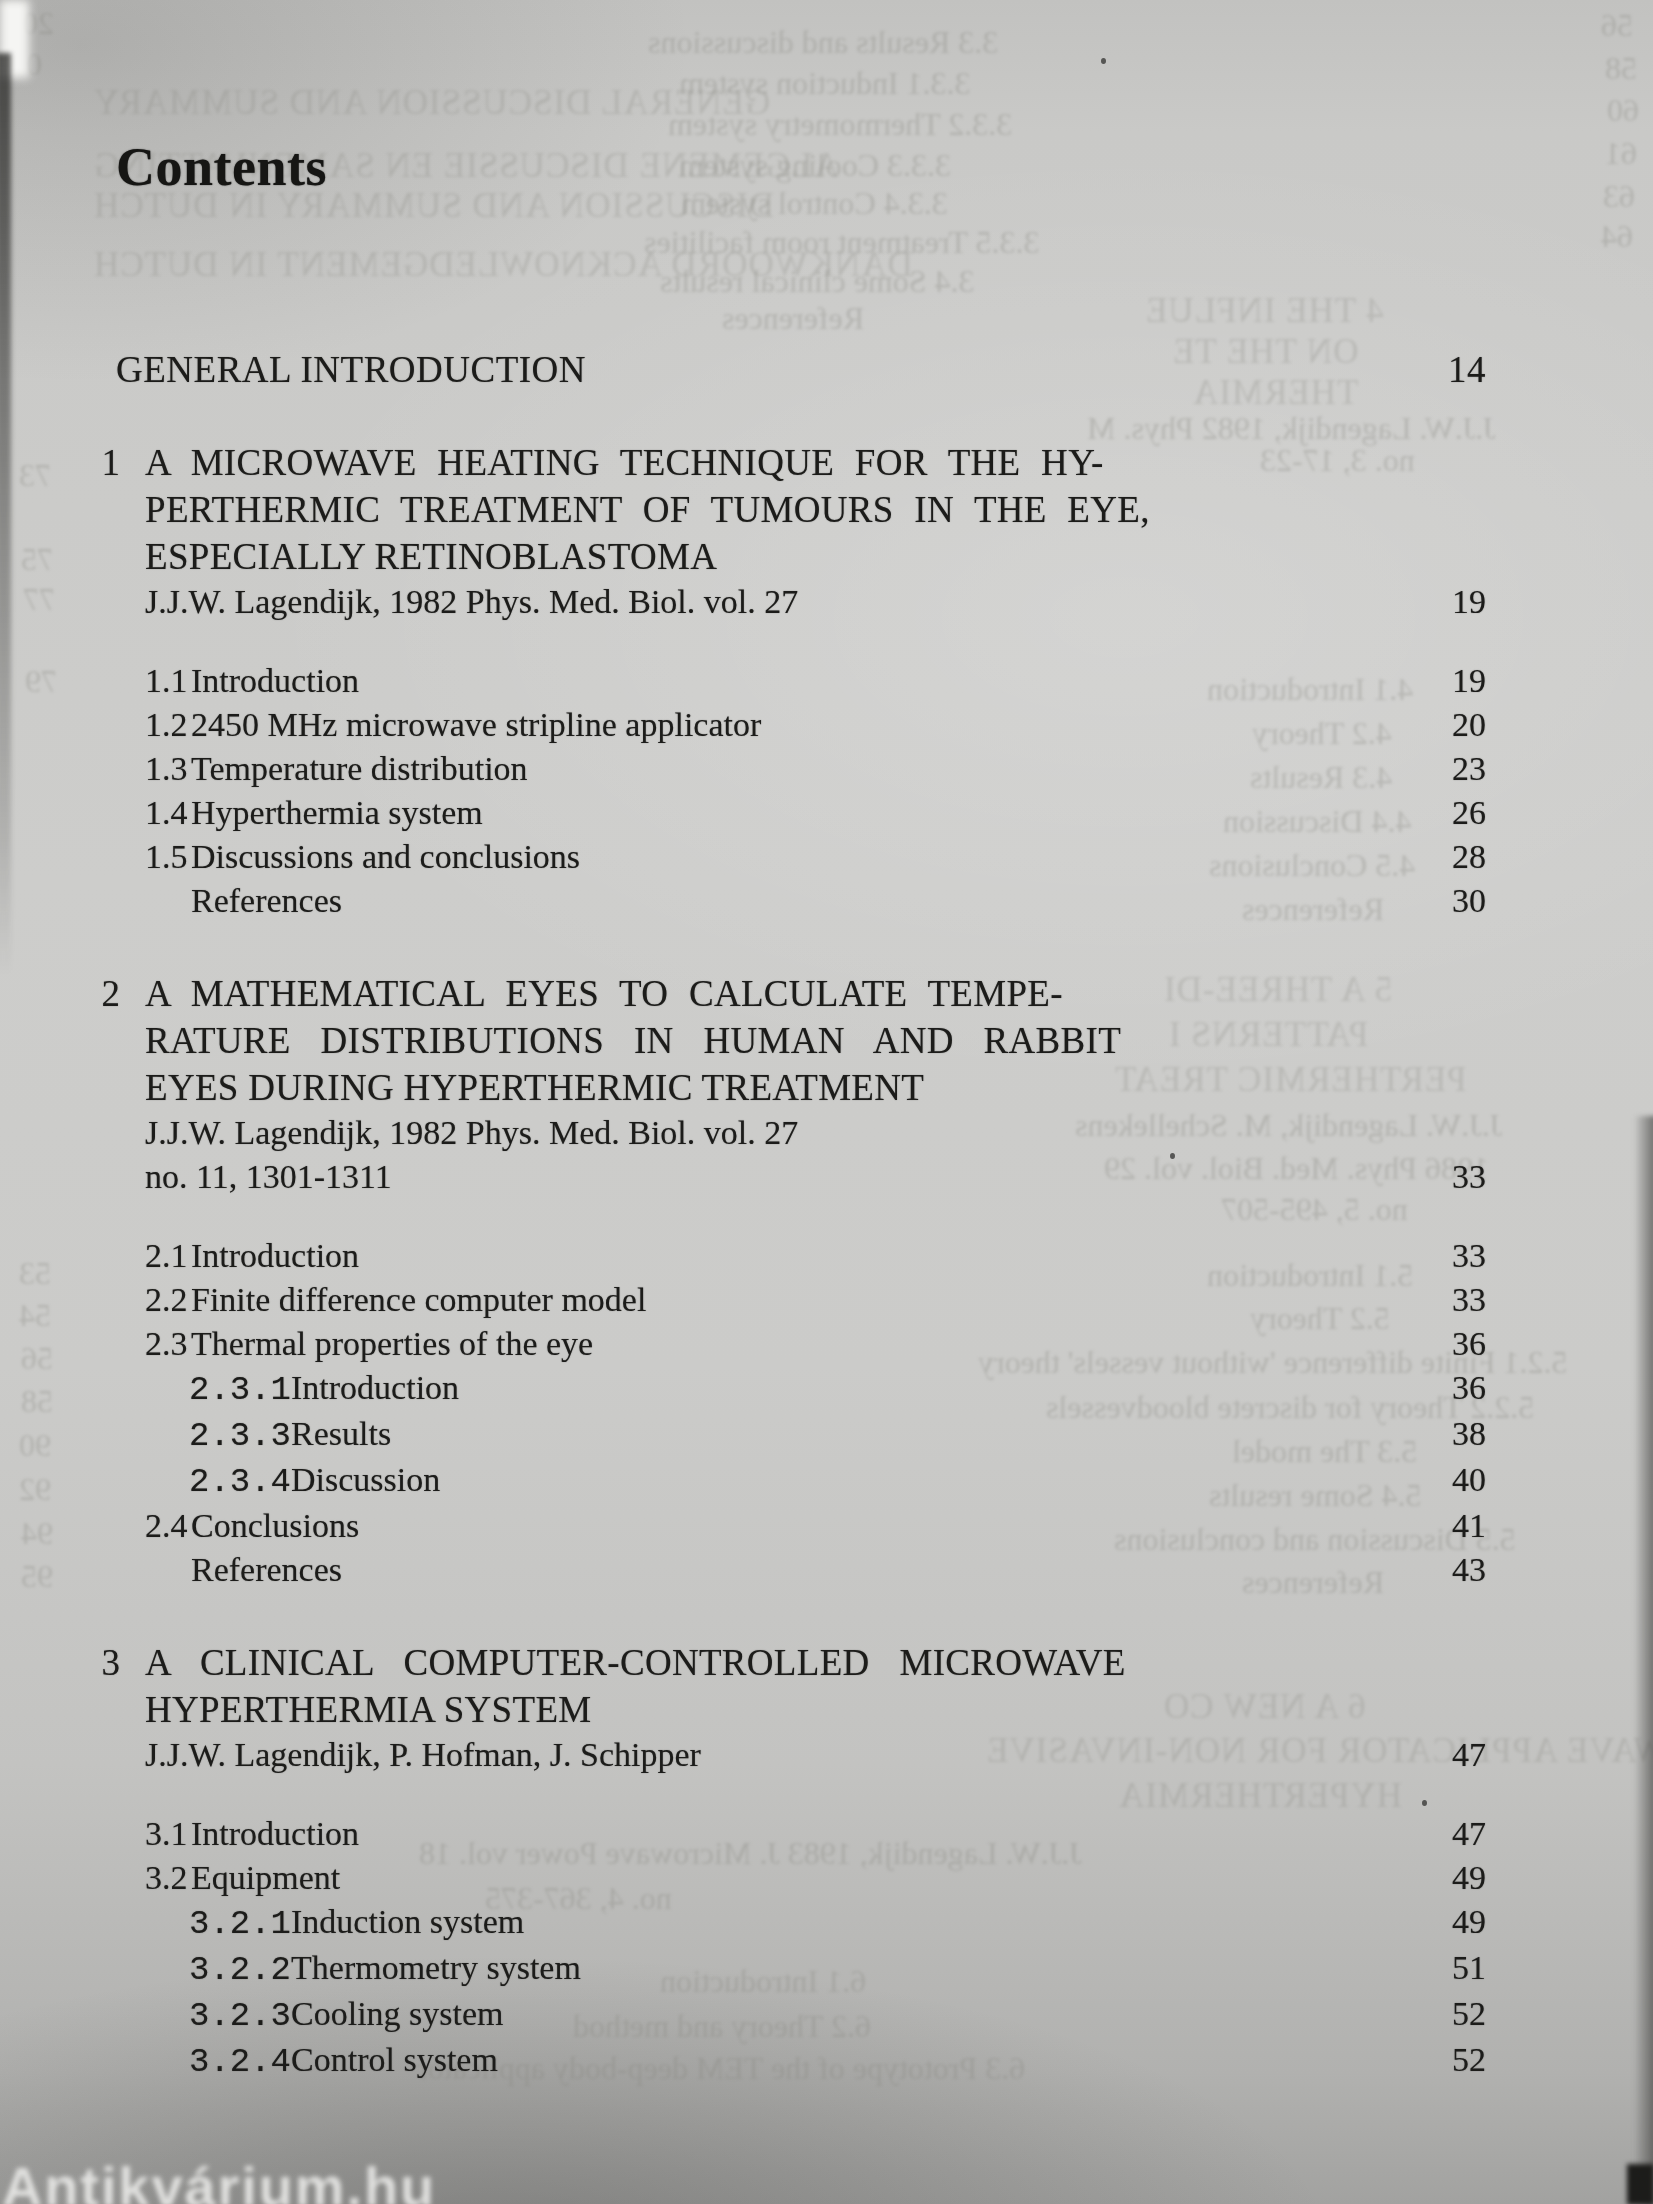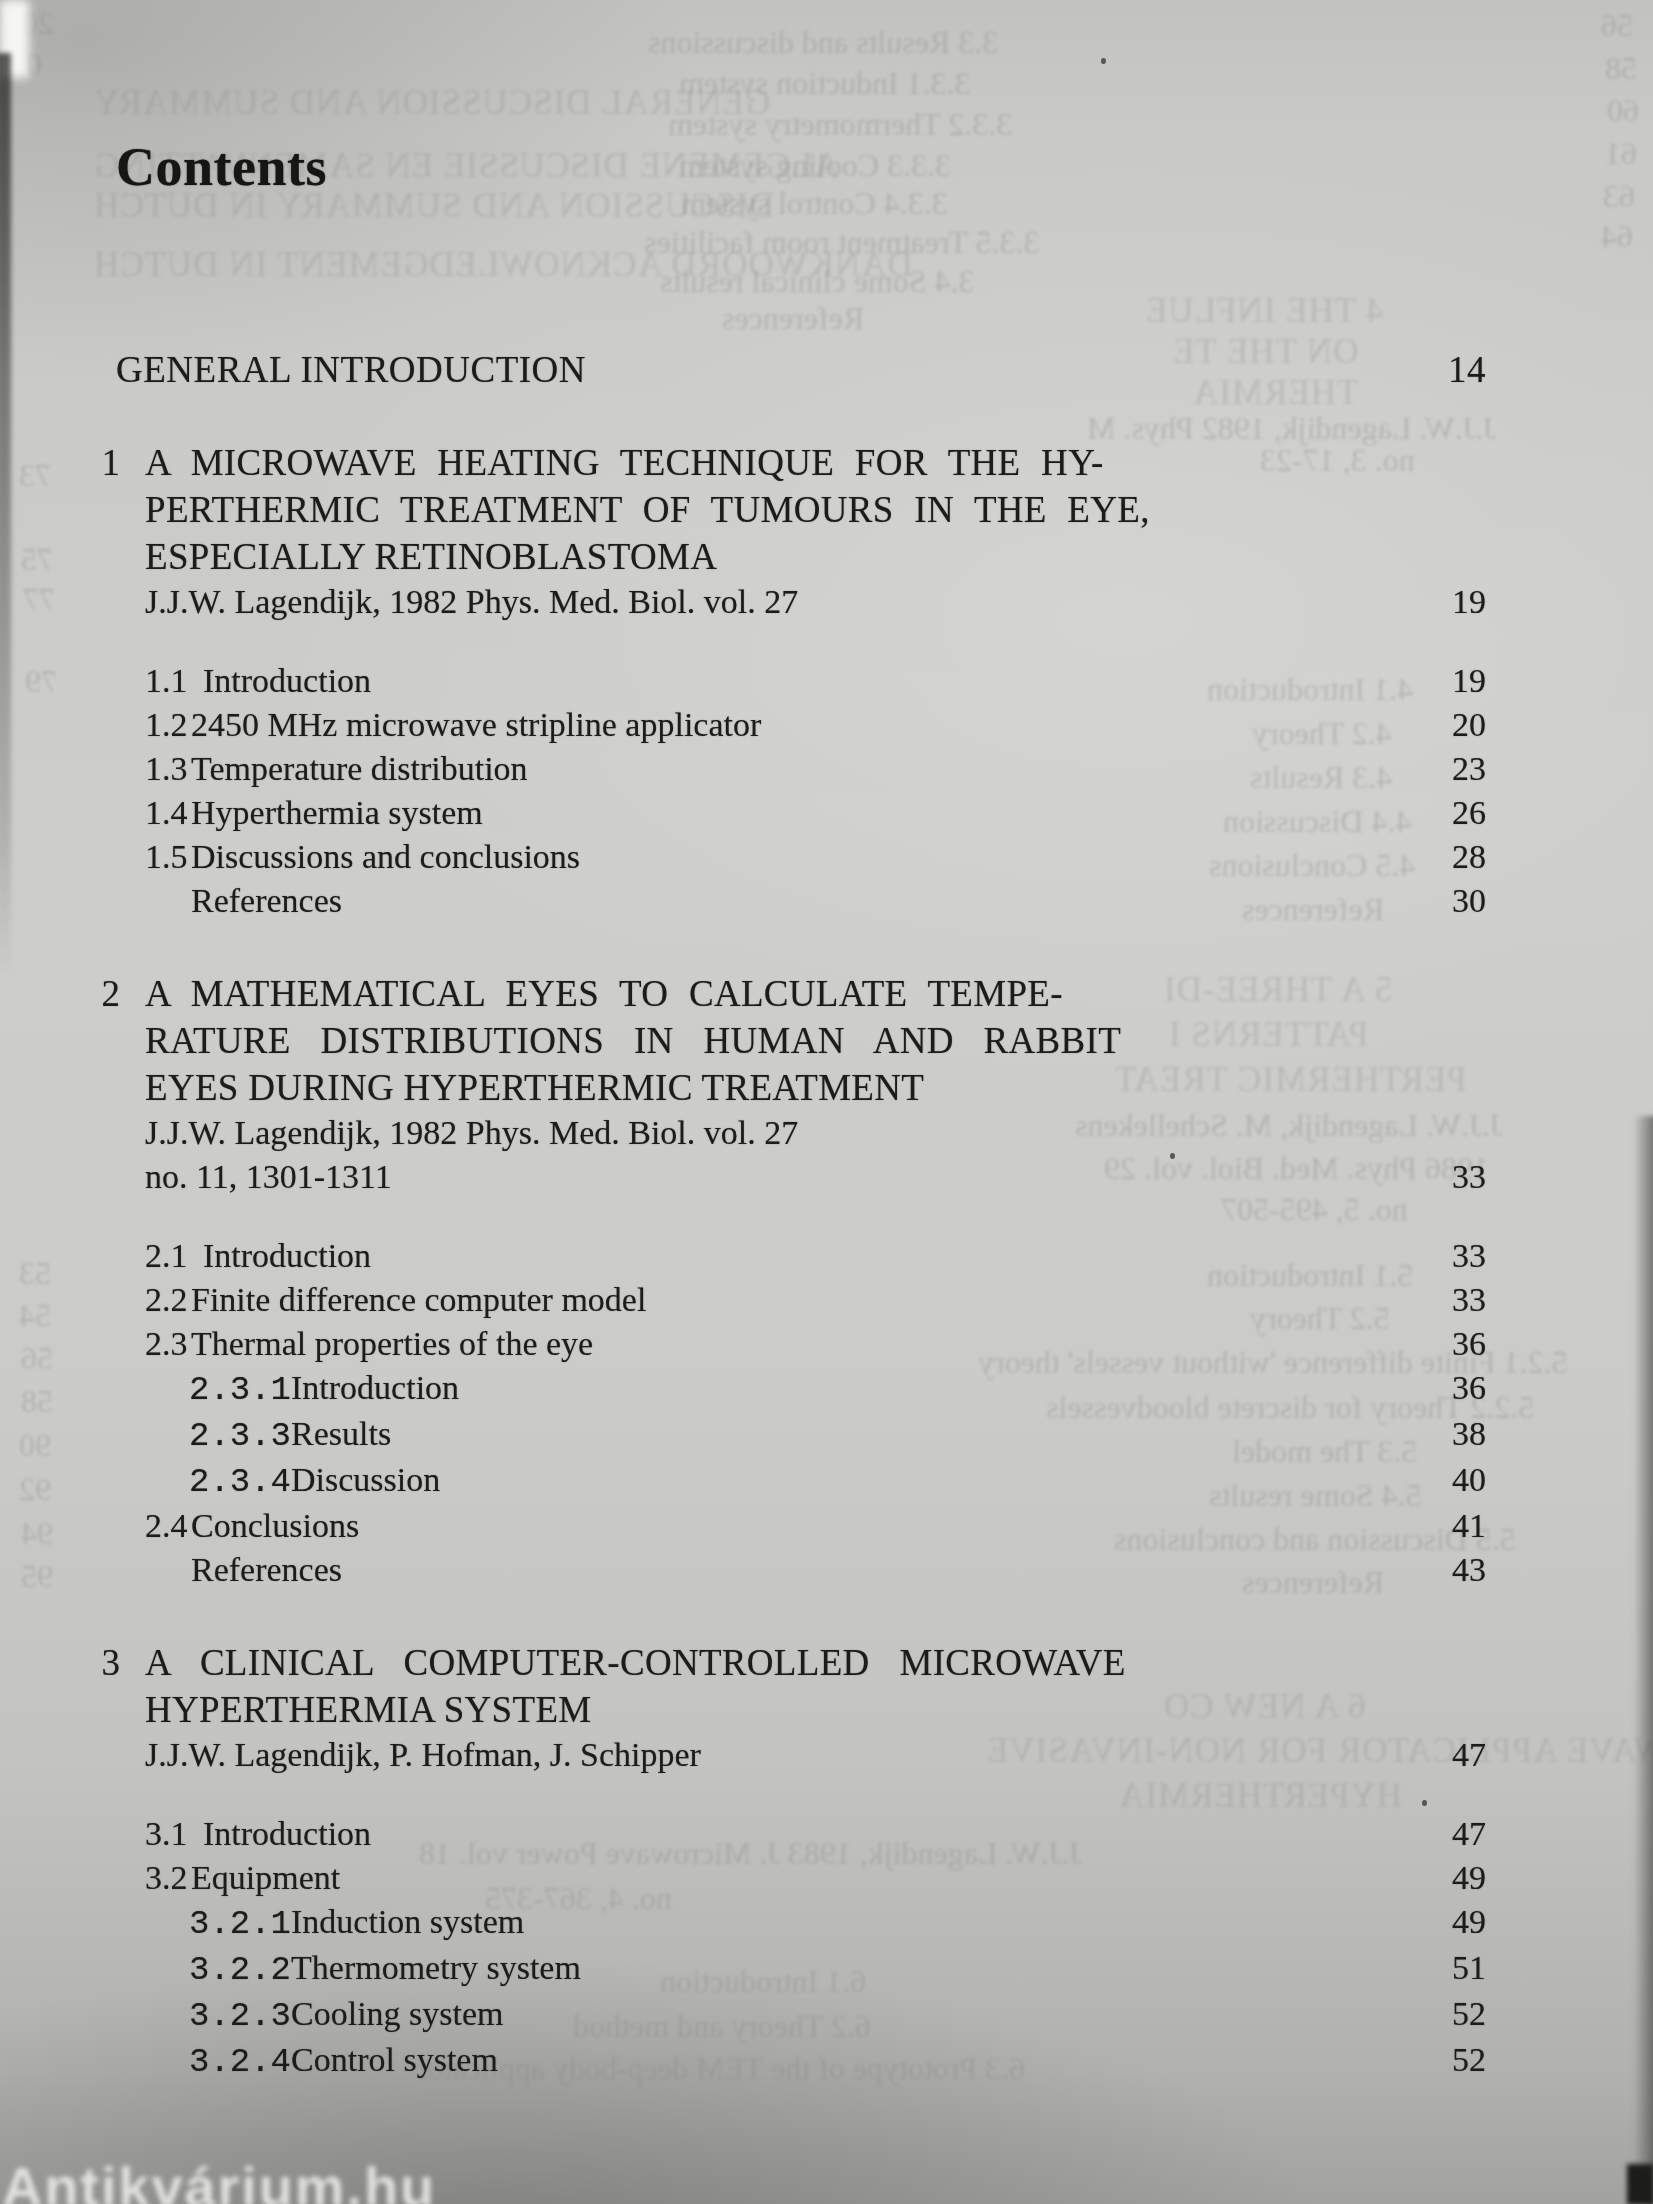--- a/index.html
+++ b/index.html
@@ -28,21 +28,21 @@
        text-shadow:0 0 1.2px rgba(25,25,23,.45);margin-top:36px;}
   .row{display:flex;align-items:baseline;font-size:34px;line-height:44px;}
   .row .label{flex:0 1 auto;}
   .row .pg{margin-left:auto;text-align:right;}
   .row.part{padding-left:27px;font-size:37px;letter-spacing:0.5px;}
   .row.section{padding-left:56px;}
   .row.section .num{display:inline-block;min-width:46px;}
   .row.subsection{padding-left:100px;}
   .row.subsection .num{display:inline-block;min-width:90px;font-family:Liberation Mono, monospace;}
   .row.references{padding-left:102px;}
-  .row.first{margin-top:35px;gap:12px;}
+  .row.first{margin-top:35px;}
   .chapter{position:relative;margin-top:47px;padding-left:56px;}
   .chapter .ch-num{position:absolute;left:12.6px;font-size:37px;}
   .t-line{font-size:37px;line-height:47px;white-space:nowrap;letter-spacing:0.3px;}
   .t-line.s1{word-spacing:.30em;}
   .t-line.s2{word-spacing:.55em;}
   .cite{font-size:34px;line-height:44px;}
   .chapter .pg{position:absolute;right:0;bottom:0;font-size:34px;line-height:44px;}
   
   .watermark{
     position:absolute;left:1.9px;top:2154px;

